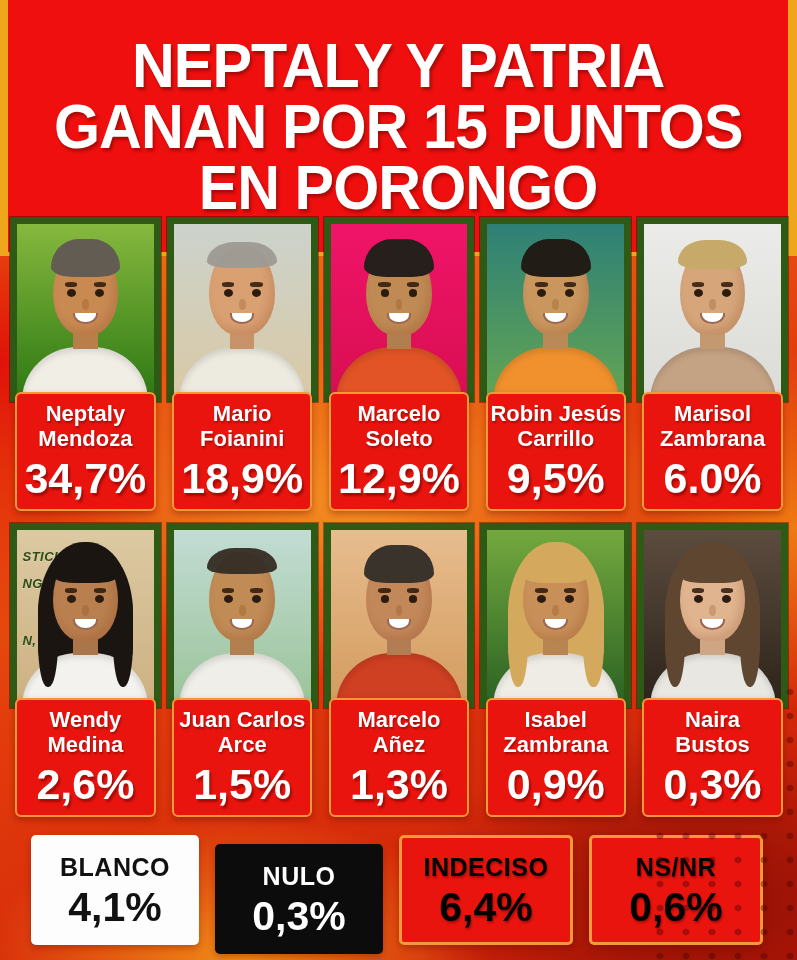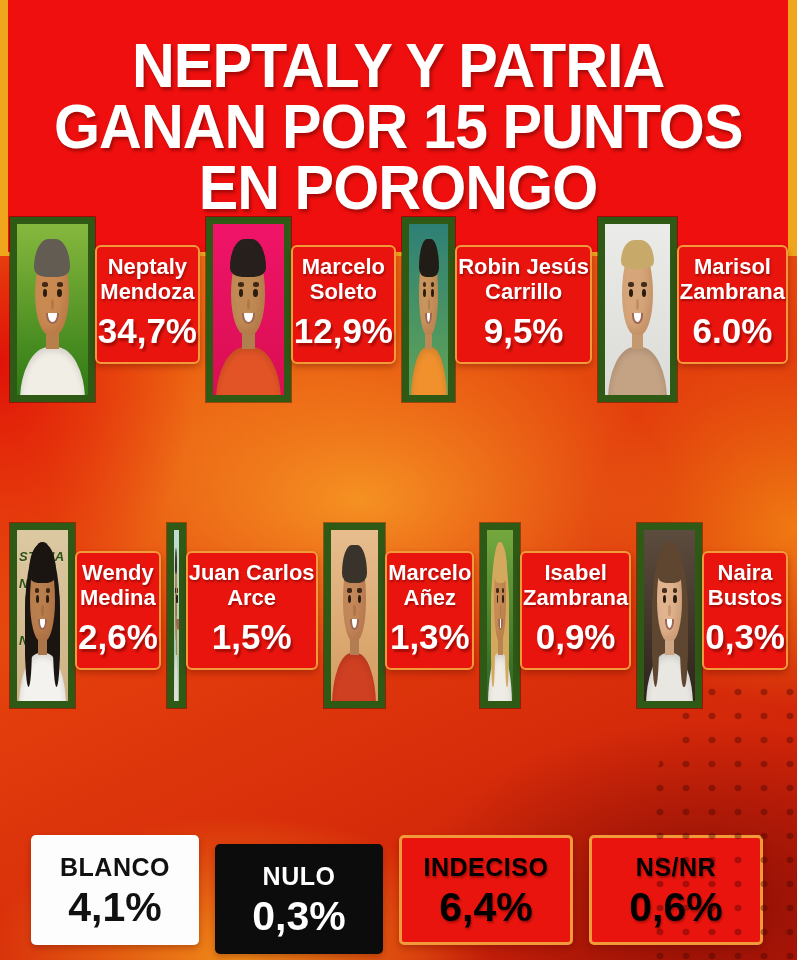--- a/index.html
+++ b/index.html
@@ -31,21 +31,21 @@
   }
   .banner .hline{
     font-size:63px;line-height:61px;font-weight:bold;color:#fff;white-space:nowrap;
     transform:scaleX(.94);letter-spacing:-1px;
     text-shadow:2px 3px 3px rgba(110,10,5,.55);
   }
   
   .row{position:absolute;left:10px;right:9px;display:flex;gap:6px;}
   #row1{top:217px;}
   #row2{top:523px;}
-  .candidate{flex:1 1 0;display:flex;flex-direction:row;align-items:center;min-width:0;}
+  .candidate{flex:1 1 0;display:flex;flex-direction:column;align-items:center;min-width:0;}
   .photo{
     position:relative;width:100%;height:185px;box-sizing:border-box;
     border:7px solid var(--photo-border,#2e5a16);
     background:linear-gradient(180deg,var(--bg1,#ccc),var(--bg2,#999));
     overflow:hidden;box-shadow:0 0 0 1px rgba(0,0,0,.35);
   }
   .overlay{position:absolute;inset:0;z-index:1;}
   .overlay div{
     position:absolute;left:4%;color:#2a4e14;font-weight:bold;font-style:italic;
     font-size:13px;letter-spacing:.5px;text-shadow:0 1px 0 rgba(255,255,255,.25);
@@ -75,21 +75,21 @@
   .smile{left:41%;top:52%;width:18%;height:6.5%;background:#fff;border:2px solid rgba(125,52,26,.75);border-top:none;border-radius:0 0 60% 60% / 0 0 100% 100%;box-sizing:border-box;}
   
   .namebox{
     position:relative;z-index:3;width:93%;margin-top:-10px;box-sizing:border-box;
     background:var(--result-red,#e9140e);
     border:2px solid var(--box-border,#f29a3a);
     border-radius:6px;text-align:center;color:#fff;
     padding:7px 1px 7px;box-shadow:0 3px 6px rgba(90,10,0,.35);
   }
   .cname div{font-size:22px;line-height:25px;font-weight:bold;text-shadow:1px 2px 2px rgba(100,5,0,.5);white-space:nowrap;}
-  .cpct{font-size:35px;line-height:48px;font-weight:bold;margin-top:3px;text-shadow:2px 3px 2px rgba(100,5,0,.5);}
+  .cpct{font-size:43px;line-height:48px;font-weight:bold;margin-top:3px;text-shadow:2px 3px 2px rgba(100,5,0,.5);}
   
   .sumrow{position:absolute;top:835px;left:31px;right:34px;display:flex;gap:16px;}
   .sumbox{
     flex:1 1 0;height:110px;border-radius:5px;box-sizing:border-box;
     display:flex;flex-direction:column;justify-content:center;align-items:center;
     box-shadow:0 3px 6px rgba(80,8,0,.3);
   }
   .sum-white{background:var(--sum-white,#fdfdfd);color:var(--text-black,#111);}
   .sum-black{background:var(--sum-black,#0c0c0c);color:#fff;margin-top:9px;}
   .sum-red{background:var(--result-red,#ea130c);color:#000000;border:3px solid var(--box-border,#f0a032);}
@@ -128,20 +128,46 @@
     </div>
     <div class="namebox">
       <div class="cname">
         <div>Neptaly</div>
         <div>Mendoza</div>
       </div>
       <div class="cpct">34,7%</div>
     </div>
   </div>
 
+  <div class="candidate hs-buzz" style="--bg1: #ccd3cc; --bg2: #d9c9a6; --hair: #9c9a94; --skin: #d9a072; --shirt: #edeae0;">
+    <div class="photo">
+      <div class="overlay"></div>
+      <div class="avatar">
+
+        <div class="torso"></div>
+
+        <div class="neck"></div>
+        <div class="head"></div>
+        <div class="hair-top"></div>
+        <div class="brow l"></div>
+        <div class="brow r"></div>
+        <div class="eye l"></div>
+        <div class="eye r"></div>
+        <div class="nose"></div>
+        <div class="smile"></div>
+      </div>
+    </div>
+    <div class="namebox">
+      <div class="cname">
+        <div>Mario</div>
+        <div>Foianini</div>
+      </div>
+      <div class="cpct">18,9%</div>
+    </div>
+  </div>
 
   <div class="candidate hs-short" style="--bg1: #f01468; --bg2: #d90e52; --hair: #261f1b; --skin: #c08a54; --shirt: #e25426;">
     <div class="photo">
       <div class="overlay"></div>
       <div class="avatar">
 
         <div class="torso"></div>
 
         <div class="neck"></div>
         <div class="head"></div>

